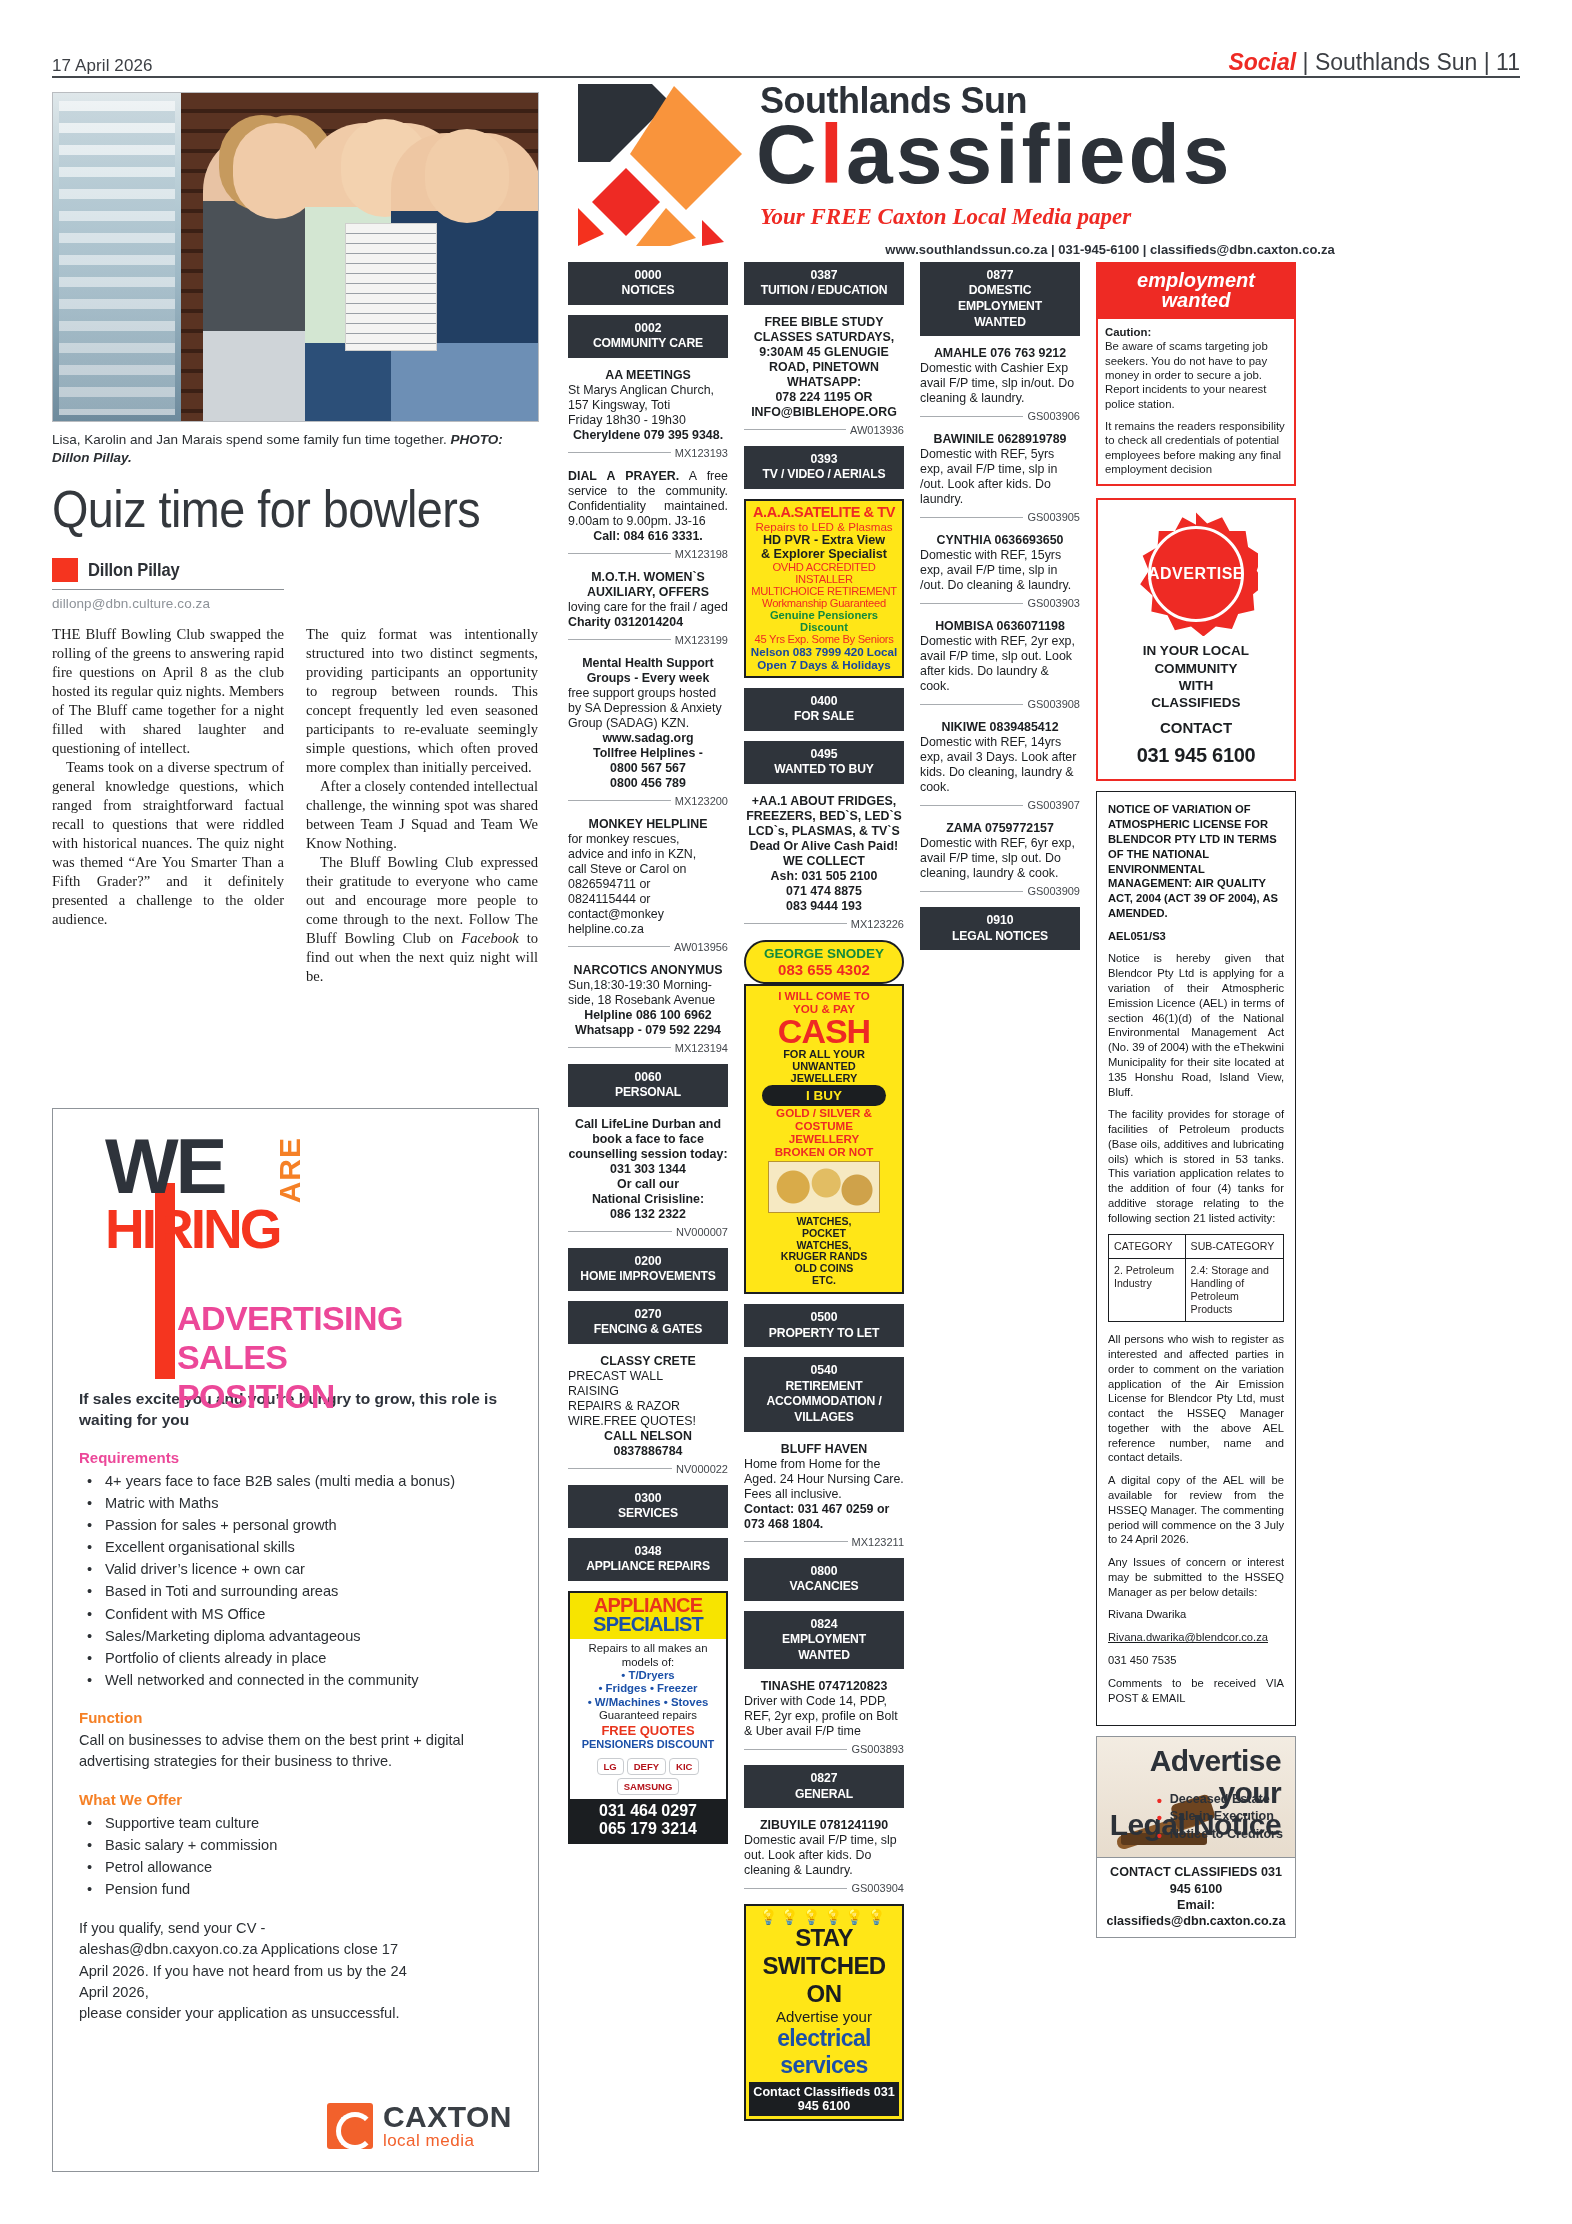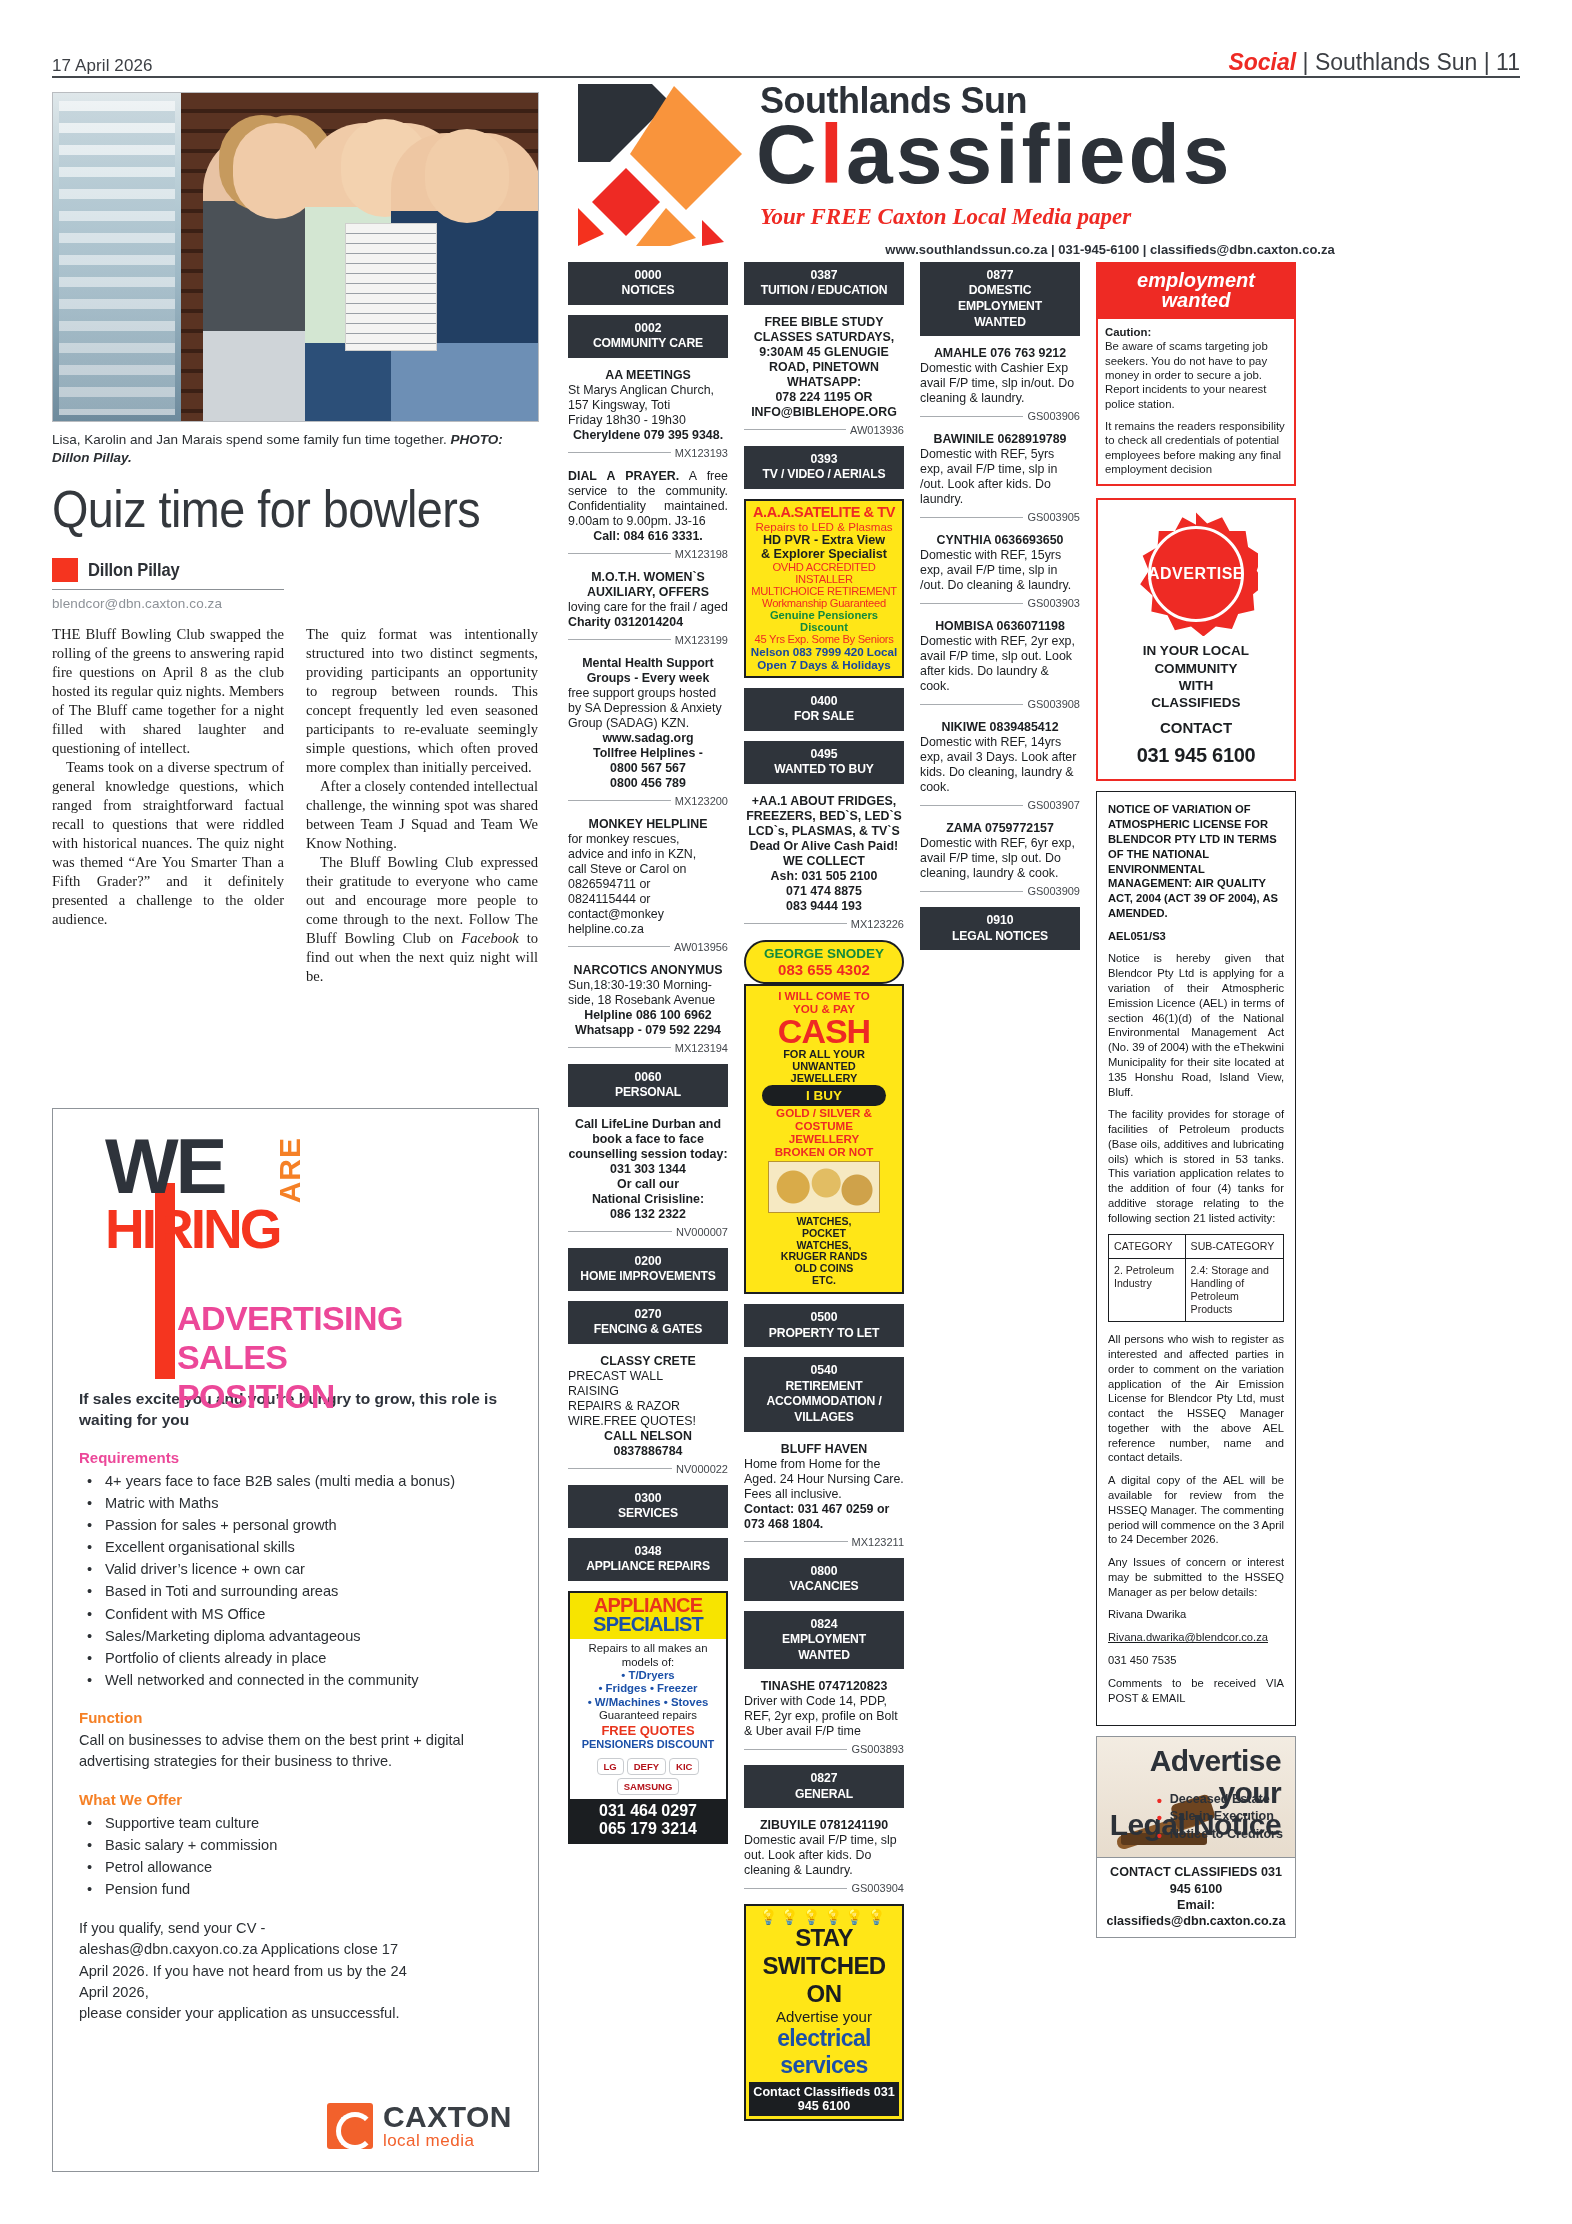--- a/index.html
+++ b/index.html
@@ -277,21 +277,21 @@
     </div>
 
     <div class="headline">Quiz time for bowlers</div>
 
     <div class="byline-wrap">
       <div class="byline-row">
         <div class="byline-square"></div>
         <div class="byline-name">Dillon Pillay</div>
       </div>
       <div class="byline-rule"></div>
-      <div class="byline-mail">blendcor@dbn.caxton.co.za</div>
+      <div class="byline-mail">dillonp@dbn.culture.co.za</div>
     </div>
 
     <div class="article-cols">
       <div class="art-col">
         <p>THE Bluff Bowling Club swapped the rolling of the greens to answering rapid fire questions on April 8 as the club hosted its regular quiz nights. Members of The Bluff came together for a night filled with shared laughter and questioning of intellect.</p>
         <p>Teams took on a diverse spectrum of general knowledge questions, which ranged from straightforward factual recall to questions that were riddled with historical nuances. The quiz night was themed “Are You Smarter Than a Fifth Grader?” and it definitely presented a challenge to the older audience.</p>
       </div>
       <div class="art-col">
         <p>The quiz format was intentionally structured into two distinct segments, providing participants an opportunity to regroup between rounds. This concept frequently led even seasoned participants to re-evaluate seemingly simple questions, which often proved more complex than initially perceived.</p>
         <p>After a closely contended intellectual challenge, the winning spot was shared between Team J Squad and Team We Know Nothing.</p>
@@ -762,21 +762,21 @@
             <td>CATEGORY</td>
             <td>SUB-CATEGORY</td>
           </tr>
           <tr>
             <td>2. Petroleum Industry</td>
             <td>2.4: Storage and Handling of Petroleum Products</td>
           </tr>
         </tbody>
           </table>
         <p>All persons who wish to register as interested and affected parties in order to comment on the variation application of the Air Emission License for Blendcor Pty Ltd, must contact the HSSEQ Manager together with the above AEL reference number, name and contact details.</p>
-        <p>A digital copy of the AEL will be available for review from the HSSEQ Manager. The commenting period will commence on the 3 April to 24 December 2026.</p>
+        <p>A digital copy of the AEL will be available for review from the HSSEQ Manager. The commenting period will commence on the 3 July to 24 April 2026.</p>
         <p>Any Issues of concern or interest may be submitted to the HSSEQ Manager as per below details:</p>
         <p>Rivana Dwarika</p>
         <p><a>Rivana.dwarika@blendcor.co.za</a></p>
         <p>031 450 7535</p>
         <p>Comments to be received VIA POST &amp; EMAIL</p>
       </div>
 
       <div class="adlegal">
         <div class="pic">
           <div class="gavel">

